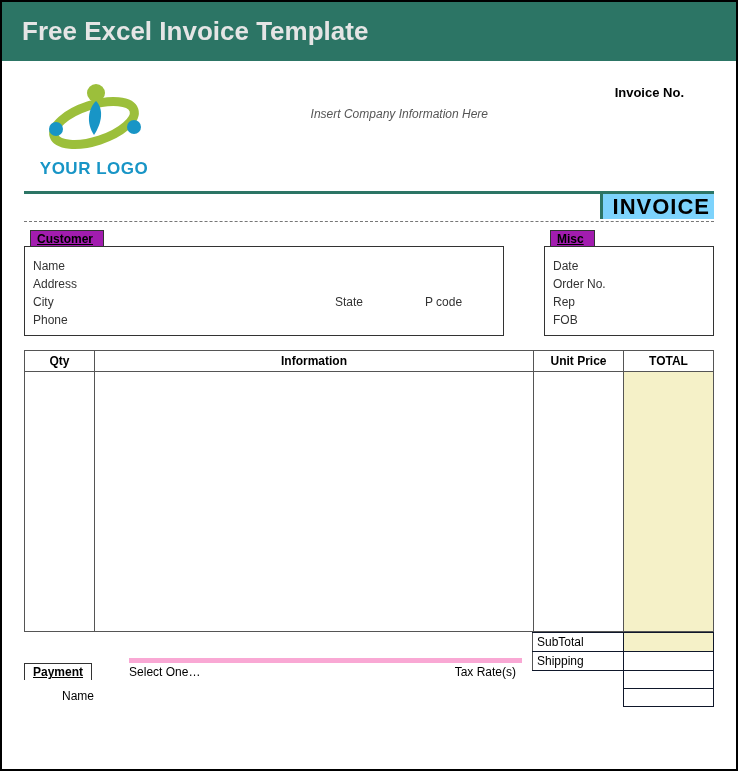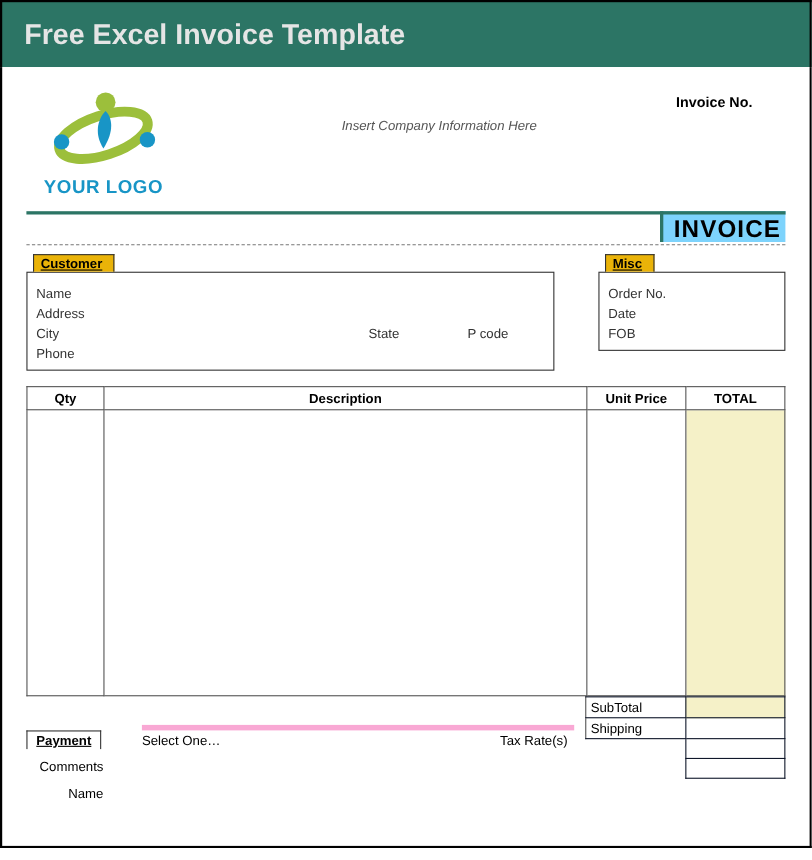--- a/index.html
+++ b/index.html
@@ -82,21 +82,21 @@
   }
 
   .section-row { display: flex; gap: 40px; }
   .box { position: relative; }
   .box.customer { flex: 1; }
   .box.misc { width: 170px; }
   .tab {
     position: absolute;
     top: -10px;
     left: 6px;
-    background: #eab308;
+    background: #a21caf;
     border: 1px solid #333;
     border-bottom: none;
     padding: 1px 10px 0 6px;
     font-size: 12px;
     font-weight: bold;
     text-decoration: underline;
     height: 16px;
     line-height: 14px;
   }
   .box-body {
@@ -238,37 +238,40 @@
         <div class="field-row">
             <span class="lab">Phone</span>
           </div>
       </div>
     </div>
 
     <div class="box misc">
       <div class="tab">Misc</div>
       <div class="box-body">
         <div class="field-row">
+            <span class="lab">Date</span>
+          </div>
+        <div class="field-row">
             <span class="lab">Order No.</span>
           </div>
         <div class="field-row">
-            <span class="lab">Date</span>
+            <span class="lab">Rep</span>
           </div>
         <div class="field-row">
             <span class="lab">FOB</span>
           </div>
       </div>
     </div>
   </div>
 
   <table class="items">
     <tbody>
         <tr>
       <th class="col-qty">Qty</th>
-      <th class="col-desc">Description</th>
+      <th class="col-desc">Information</th>
       <th class="col-price">Unit Price</th>
       <th class="col-total">TOTAL</th>
     </tr>
     <tr class="body bottom">
       <td></td>
       <td></td>
       <td></td>
       <td class="total-cell"></td>
     </tr>
   </tbody>
@@ -277,23 +280,20 @@
   <div class="footer-row">
     <div class="footer-left">
       <div class="payment-row">
         <div>
           <span class="pay-tab">Payment</span>
         </div>
         <div class="pay-box">
           <span>Select One…</span>
           <span class="taxrates">Tax Rate(s)</span>
         </div>
-      </div>
-      <div class="comments-row">
-        <div class="clab">Comments</div>
       </div>
       <div class="comments-row">
         <div class="clab">Name</div>
       </div>
     </div>
     <div class="footer-right">
       <table class="totals-grid">
         <tbody>
             <tr>
           <td class="lab">SubTotal</td>

